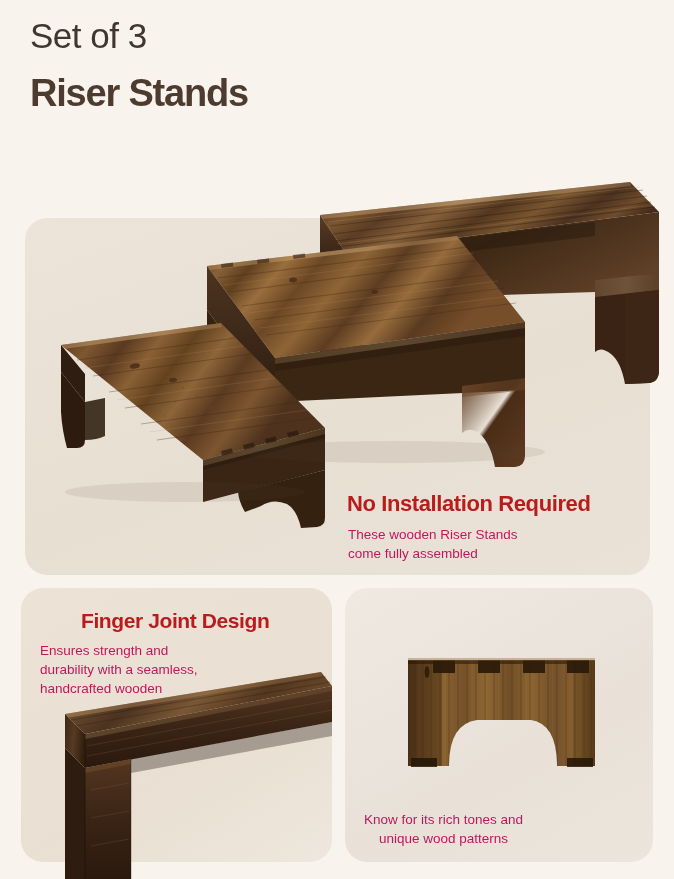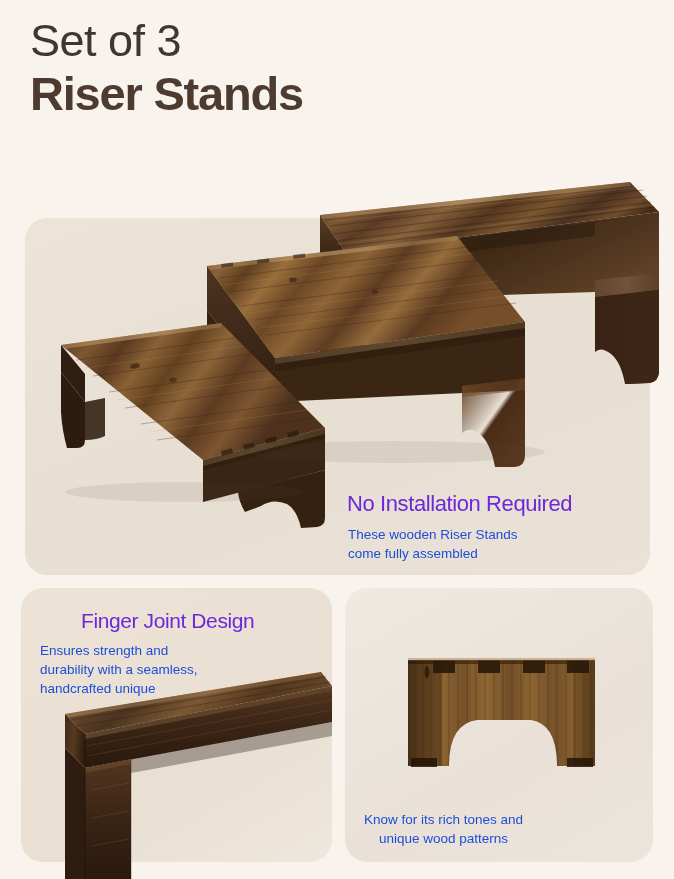--- a/index.html
+++ b/index.html
@@ -22,34 +22,34 @@
   }
 
   
   .header {
     position: absolute;
     left: 30px;
     top: 16px;
     width: 560px;
   }
   .eyebrow {
-    font-size: 45px;
+    font-size: 35px;
     font-weight: 200;
     letter-spacing: -0.5px;
     color: #3f372f;
     line-height: 1.12;
     white-space: nowrap;
   }
   .title {
-    font-size: 47px;
+    font-size: 38px;
     font-weight: 700;
     letter-spacing: -1.2px;
     color: #4d3b2f;
     line-height: 1.1;
-    margin-top: 2px;
+    margin-top: 18px;
     white-space: nowrap;
   }
 
   
   .card {
     position: absolute;
     border-radius: 22px;
     overflow: hidden;
   }
   #hero-card {
@@ -71,32 +71,32 @@
     top: 588px;
     width: 308px;
     height: 274px;
     background: linear-gradient(150deg, #efe9e2 0%, #e9e1d8 60%, #ece5dc 100%);
   }
 
   
   .feature-head {
     position: absolute;
     font-size: 22px;
-    font-weight: 400;
+    font-weight: 700;
     letter-spacing: -0.4px;
-    color: #6d28d9;
+    color: #b91c1c;
     white-space: nowrap;
     z-index: 40;
   }
   .feature-body {
     position: absolute;
     font-size: 13.5px;
     font-weight: 400;
     line-height: 1.42;
-    color: #1d4ed8;
+    color: #be185d;
     z-index: 40;
     white-space: pre-line;
   }
   #hero-head   { left: 347px; top: 491px; }
   #hero-body   { left: 348px; top: 525px; }
   #joint-head  { left: 40px;  top: 609px; font-size: 21px; margin-left: 41px; }
   #joint-body  { left: 40px;  top: 641px; }
   #wood-head   { left: 363px; top: 775px; font-size: 21px; }
   #wood-body   { left: 364px; top: 810px; text-align: center; }
 
@@ -417,21 +417,21 @@
       <path d="M 110,99 L 311,62 L 311,76 L 110,113 Z" fill="#170d05" opacity="0.32"></path>
 
       <path d="M 64,74 L 64,219" stroke="#1d1107" stroke-width="1.4" opacity="0.5" fill="none"></path>
       <path d="M 110,99 L 110,219" stroke="#1d1107" stroke-width="1" opacity="0.35" fill="none"></path>
     </svg>
   </div>
 
   <div class="feature-head" id="joint-head">Finger Joint Design</div>
   <div class="feature-body" id="joint-body">Ensures strength and
 durability with a seamless,
-handcrafted unique</div>
+handcrafted wooden</div>
 
   <div class="card" id="wood-card"></div>
 
   <div class="art" id="wood-art">
     <svg width="308" height="200" viewBox="0 0 308 200">
       <defs>
         <linearGradient id="panel" x1="0" y1="0" x2="1" y2="0">
           <stop offset="0" stop-color="#4e3418"></stop>
           <stop offset="0.08" stop-color="#6d4a24"></stop>
           <stop offset="0.18" stop-color="#8a6330"></stop>

